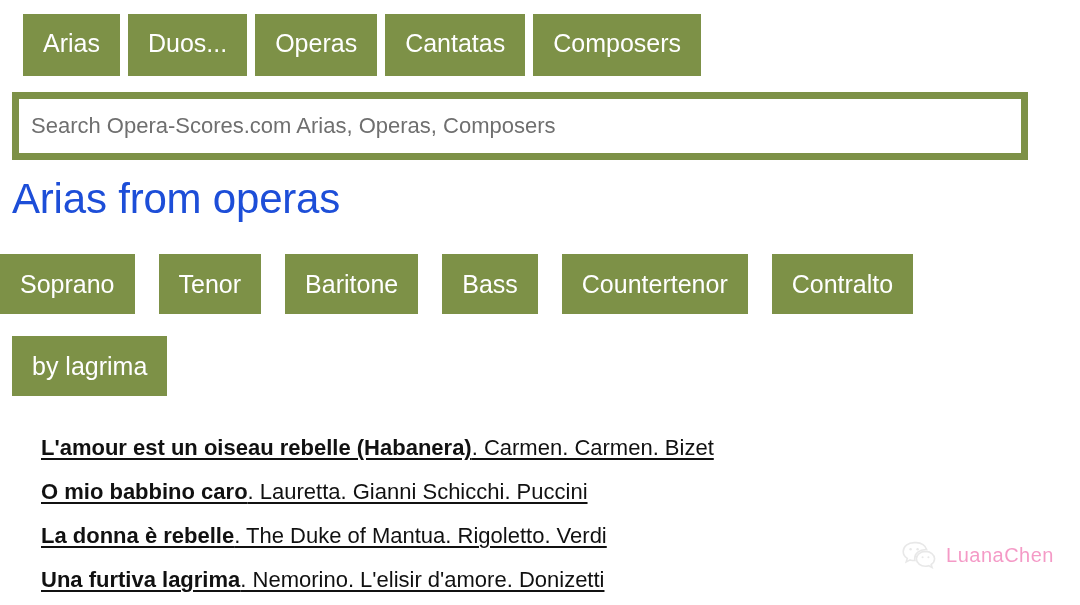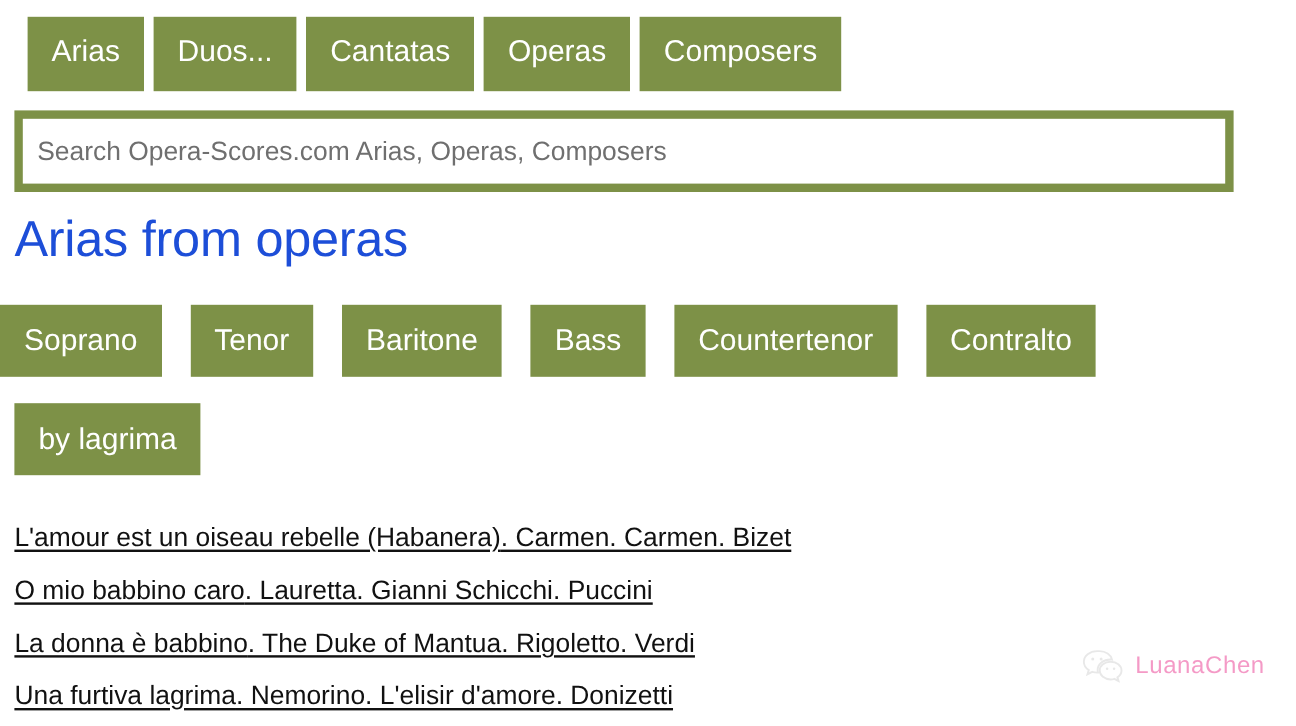--- a/index.html
+++ b/index.html
@@ -139,21 +139,22 @@
     text-underline-offset: 3px;
     color: #111111;
     font-size: 22px;
     line-height: 1;
     margin-bottom: 22px;
     white-space: nowrap;
     cursor: pointer;
   }
   .arialink:last-child { margin-bottom: 0; }
   .aria-title {
-    font-weight: 400;
+    font-weight: 700;
+    margin-left: 29px;
   }
   .aria-rest {
     font-weight: 400;
   }
 
   
   .watermark {
     position: absolute;
     right: 26px;
     bottom: 36px;
@@ -172,22 +173,22 @@
   .wm-icon svg { display: block; }
 </style>
 </head>
 <body>
 
 <div class="page">
 
   <nav class="topnav">
     <button class="navbtn">Arias</button>
     <button class="navbtn">Duos...</button>
+    <button class="navbtn">Operas</button>
     <button class="navbtn">Cantatas</button>
-    <button class="navbtn">Operas</button>
     <button class="navbtn">Composers</button>
   </nav>
 
   <div class="searchwrap">
     <input class="searchinput" type="text" placeholder="Search Opera-Scores.com Arias, Operas, Composers" style="">
   </div>
 
   <h1 class="pagetitle">Arias from operas</h1>
 
   <div class="voicerow">
@@ -207,21 +208,21 @@
 
     <a class="arialink" href="#">
       <span class="aria-title">L'amour est un oiseau rebelle (Habanera)</span><span class="aria-rest">. Carmen. Carmen. Bizet</span>
     </a>
 
     <a class="arialink" href="#">
       <span class="aria-title">O mio babbino caro</span><span class="aria-rest">. Lauretta. Gianni Schicchi. Puccini</span>
     </a>
 
     <a class="arialink" href="#">
-      <span class="aria-title">La donna è babbino</span><span class="aria-rest">. The Duke of Mantua. Rigoletto. Verdi</span>
+      <span class="aria-title">La donna è rebelle</span><span class="aria-rest">. The Duke of Mantua. Rigoletto. Verdi</span>
     </a>
 
     <a class="arialink" href="#">
       <span class="aria-title">Una furtiva lagrima</span><span class="aria-rest">. Nemorino. L'elisir d'amore. Donizetti</span>
     </a>
 
   </div>
 
   <div class="watermark">
     <span class="wm-icon">

